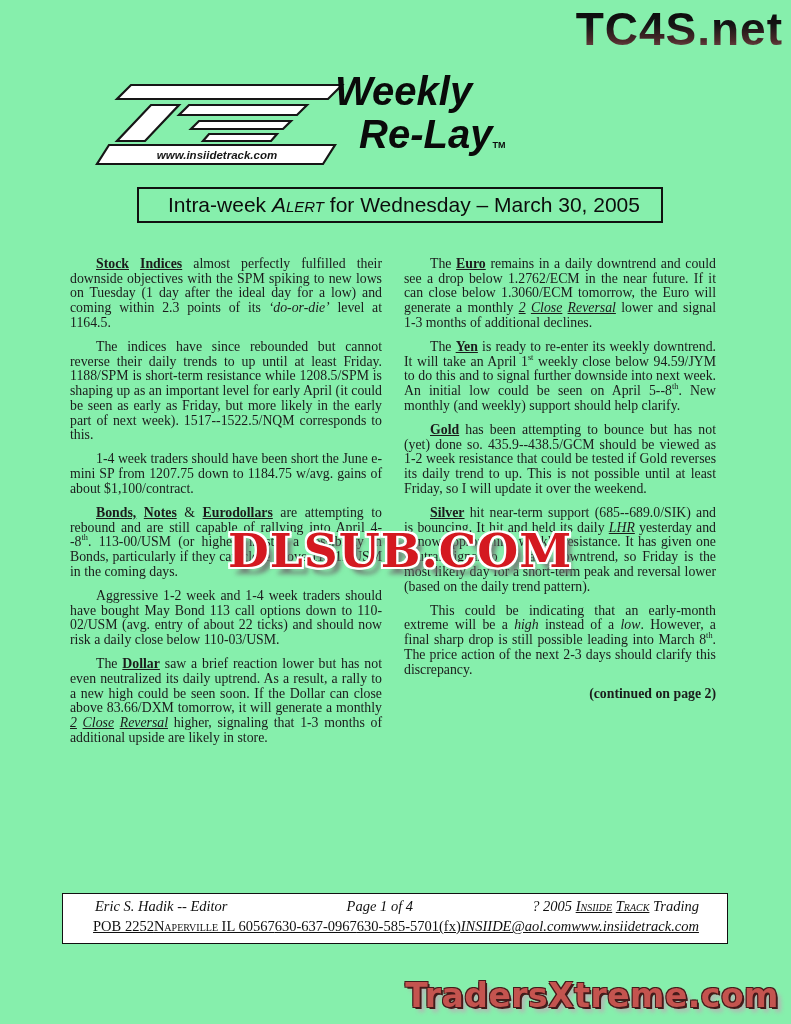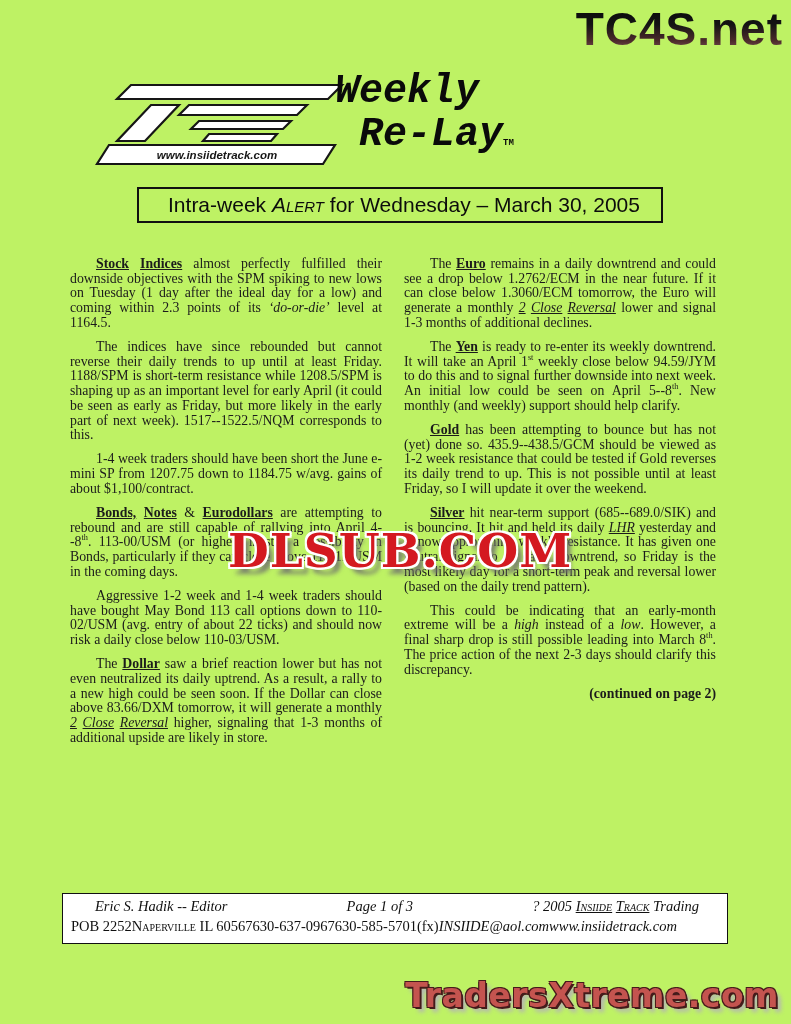--- a/index.html
+++ b/index.html
@@ -1,28 +1,28 @@
 <!DOCTYPE html>
 <html><head>
 <meta charset="utf-8">
 <style>
   html,body{margin:0;padding:0;background:#fff;}
-  .page{position:relative;width:791px;height:1024px;background:#bef264;overflow:hidden;
+  .page{position:relative;width:791px;height:1024px;background:#86efac;overflow:hidden;
         font-family:"Liberation Serif",serif;color:#1c1c1c;}
 
   
   .tc4s{position:absolute;top:2px;right:8px;font-family:"Liberation Sans",sans-serif;
         font-weight:800;font-size:46px;letter-spacing:1px;
         background:linear-gradient(180deg,#050505 0%,#141414 42%,#4c2b2b 72%,#96686a 100%);
         -webkit-background-clip:text;background-clip:text;color:transparent;}
 
   
   .masthead{position:absolute;left:95px;top:74px;width:430px;height:98px;}
   .itc-svg{position:absolute;left:0;top:6px;width:252px;height:92px;}
-  .wr{position:absolute;left:240px;top:-4px;font-family:Liberation Mono, monospace;
+  .wr{position:absolute;left:240px;top:-4px;font-family:Liberation Sans, sans-serif;
       font-weight:700;font-style:italic;font-size:40px;line-height:43px;color:#0a0a0a;white-space:nowrap;}
   .wr .l2{margin-left:24px;}
   .tmark{font-size:9px;font-style:normal;vertical-align:baseline;letter-spacing:0;}
 
   
   .alertbox{position:absolute;left:137px;top:187px;width:514px;height:32px;border:2px solid #111;
             display:flex;align-items:center;justify-content:center;
             font-family:"Liberation Sans",sans-serif;font-size:21px;color:#0c0c0c;white-space:pre;padding-left:8px;}
   .alert-word{font-style:italic;font-variant:small-caps;}
 
@@ -46,21 +46,21 @@
   .iu{font-style:italic;text-decoration:underline;}
   .u{text-decoration:underline;}
   .sc{font-variant:small-caps;}
   .scu{font-variant:small-caps;text-decoration:underline;}
   .sup{vertical-align:super;font-size:0.6em;line-height:0;}
 
   
   .footer{position:absolute;left:62px;top:893px;width:664px;height:49px;border:1.5px solid #111;
           font-size:14.5px;color:#101010;background:#fff;}
   .f1{display:flex;justify-content:space-between;padding:4px 28px 0 32px;font-style:italic;}
-  .f2{display:flex;justify-content:flex-start;padding:3px 6px 0 8px;}
+  .f2{display:flex;justify-content:center;padding:3px 6px 0 8px;text-decoration:underline;}
 
   
   .dlsub{position:absolute;left:228px;top:487px;z-index:5;font-family:"DejaVu Serif",serif;
          font-weight:700;font-size:47px;letter-spacing:1px;color:#d41920;white-space:nowrap;
          text-shadow:-2px -2px 0 #fff,2px -2px 0 #fff,-2px 2px 0 #fff,2px 2px 0 #fff,
                      0 -2px 0 #fff,0 2px 0 #fff,-2px 0 0 #fff,2px 0 0 #fff,
                      6px 7px 4px rgba(110,110,110,.8);margin-top:36px;}
   .txtreme{position:absolute;right:12px;top:976px;z-index:5;font-family:"DejaVu Sans",sans-serif;
            font-weight:700;font-size:33px;letter-spacing:.5px;color:#c4544f;white-space:nowrap;
            text-shadow:-1px -1px 0 #451b1b,1px -1px 0 #451b1b,-1px 1px 0 #451b1b,
@@ -108,21 +108,21 @@
     <p><span>The </span><span class="bu">Yen</span><span> is ready to re-enter its weekly downtrend.  It will take an April 1</span><span class="sup">st</span><span> weekly close below 94.59/JYM to do this and to signal further downside into next week.  An initial low could be seen on April 5--8</span><span class="sup">th</span><span>.  New monthly (and weekly) support should help clarify.</span></p>
     <p><span class="bu">Gold</span><span> has been attempting to bounce but has not (yet) done so.  435.9--438.5/GCM should be viewed as 1-2 week resistance that could be tested if Gold reverses its daily trend to up.  This is not possible until at least Friday, so I will update it over the weekend.</span></p>
     <p><span class="bu">Silver</span><span> hit near-term support (685--689.0/SIK) and is bouncing.  It hit and held its daily </span><span class="iu">LHR</span><span> yesterday and is now approaching weekly resistance.  It has given one neutral signal to its daily downtrend, so Friday is the most likely day for a short-term peak and reversal lower (based on the daily trend pattern).</span></p>
     <p><span>This could be indicating that an early-month extreme will be a </span><span class="i">high</span><span> instead of a </span><span class="i">low</span><span>.  However, a final sharp drop is still possible leading into March 8</span><span class="sup">th</span><span>.  The price action of the next 2-3 days should clarify this discrepancy.</span></p>
     <p class="p-cont"><span class="b">(continued on page 2)</span></p>
   </div>
 
   <div class="footer">
     <div class="f1">
       <span>Eric S. Hadik -- Editor</span>
-      <span>Page 1 of 3</span>
+      <span>Page 1 of 4</span>
       <span><span>? 2005 </span><span class="scu">Insiide</span><span> </span><span class="scu">Track</span><span> Trading</span></span>
     </div>
     <div class="f2">
         <span>POB 2252</span>
         <span class="sc">Naperville IL 60567</span>
         <span>630-637-0967</span>
         <span>630-585-5701(fx)</span>
         <span class="i">INSIIDE@aol.com</span>
         <span class="i">www.insiidetrack.com</span>
       </div>

